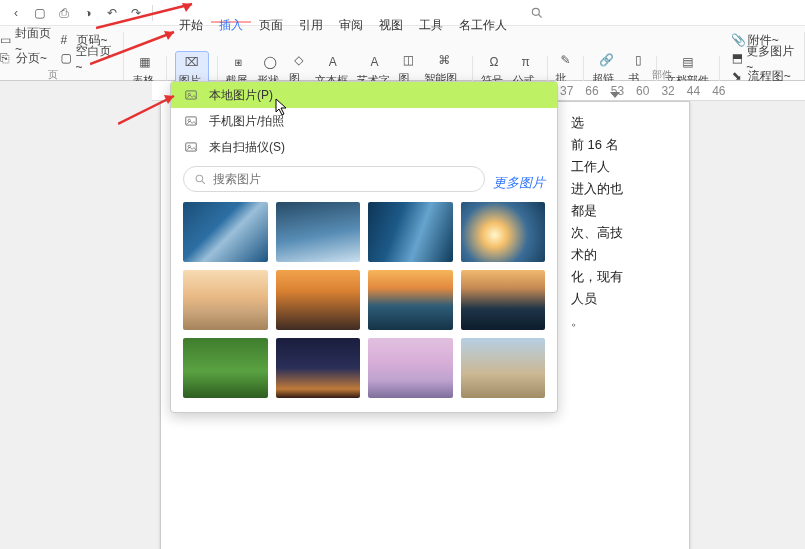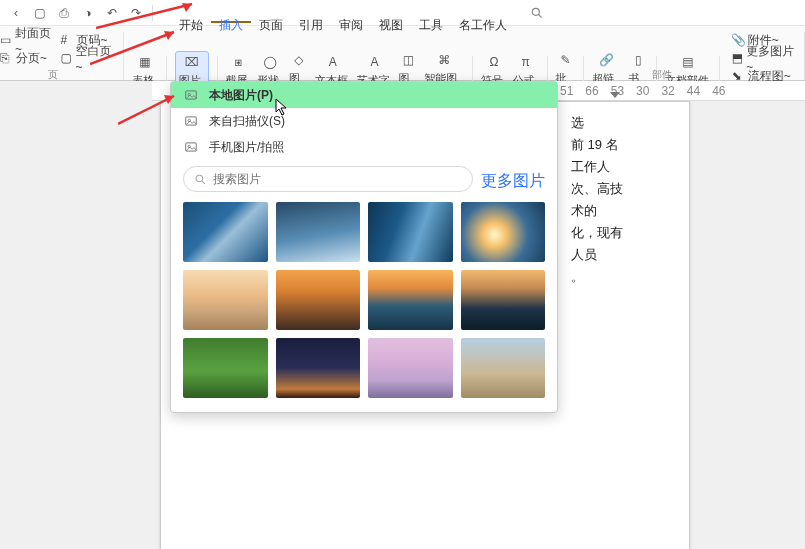--- a/index.html
+++ b/index.html
@@ -4,21 +4,21 @@
 <style>
   * { margin: 0; padding: 0; box-sizing: border-box; font-family: "Microsoft YaHei", Arial, sans-serif; font-size: 12px; }
   body { background: #fff; width: 805px; height: 549px; overflow: hidden; position: relative; color: #333; }
 
   
   .qa-bar { height: 26px; border-bottom: 1px solid #e7e7e7; display: flex; align-items: center; padding: 0 4px; }
   .qa-bar .qa-item { width: 24px; height: 20px; display: flex; align-items: center; justify-content: center; color:#555; }
   .qa-sep { width:1px; height:16px; background:#dcdcdc; margin:0 4px; }
   .menu-tabs { display: flex; align-items: center; height:26px; margin-left: 14px; }
   .menu-tabs .tab { padding: 9px 8px; height:20px; line-height:26px; color:#333; cursor:pointer; }
-  .menu-tabs .tab.active { color:#2e74ff; border-bottom:2px solid #a16207; }
+  .menu-tabs .tab.active { color:#2e74ff; border-bottom:2px solid #fca5a5; }
   .search-icon { margin-left:10px; color:#888; }
 
   
   .ribbon { height: 55px; border-bottom: 1px solid #ccc; background:#fafafa; display:flex; align-items:flex-start; padding-top:6px; }
   .rib-group { display:flex; flex-direction:column; align-items:center; padding:0 8px; border-right:1px solid #e4e4e4; height:48px; justify-content:space-between; }
   .rib-row { display:flex; align-items:center; gap:6px; }
   .rib-btn { display:flex; flex-direction:column; align-items:center; gap:2px; color:#444; font-size:11px; cursor:pointer; }
   .rib-btn .ico { width:18px; height:18px; display:flex; align-items:center; justify-content:center; color:#555; }
   .rib-btn.active { background:#e0eaff; border:1px solid #9bbcff; border-radius:3px; padding:1px 3px; }
   .rib-small { display:flex; align-items:center; gap:2px; font-size:11px; color:#444; height:16px; cursor:pointer; }
@@ -31,27 +31,27 @@
   .doc-page { position:absolute; top:20px; left:160px; width:530px; height:520px; background:#fff; border:1px solid #ccc; box-shadow:0 1px 3px rgba(0,0,0,0.15); padding:10px 60px 10px 70px; }
   .doc-text p { font-size:13px; line-height:22px; color:#222; text-align:left;}
   
   
   .ruler { position:absolute; top:0; left:152px; height:20px; right:0; background:#fff; border-bottom:1px solid #ddd; font-size:9px; color:#888; }
   .tab-stop { position:absolute; top:11px; width:6px; height:6px; border-left:5px solid transparent; border-right:5px solid transparent; border-top:6px solid #7a7a7a; }
 
   
   .img-panel { position:absolute; top:81px; left:170px; width:388px; background:#fff; border:1px solid #ccc; border-radius:4px; box-shadow:0 4px 14px rgba(0,0,0,0.2); padding-bottom:14px; z-index:20; }
   .img-panel .menu-item { display:flex; align-items:center; gap:10px; height:26px; padding:0 12px; color:#333; cursor:pointer; }
-  .img-panel .menu-item:hover, .img-panel .menu-item.hover { background:#86efac;font-weight:bold; }
+  .img-panel .menu-item:hover, .img-panel .menu-item.hover { background:#bef264; }
   .img-panel .menu-item .mi-icon { width:16px; height:16px; display:flex; align-items:center; justify-content:center; color:#555; }
 
   .search-row { display:flex; align-items:flex-end; padding:6px 12px 4px 12px; gap:8px; }
   .search-box { flex:1; height:26px; border:1px solid #d9d9d9; border-radius:13px; display:flex; align-items:center; padding:0 10px; color:#aaa; gap:6px; }
   .search-box input { border:none; outline:none; flex:1; font-size:12px; background:transparent; }
-  .more-link { color:#2e74ff; font-size:16px; cursor:pointer; white-space:nowrap; }
+  .more-link { color:#2e74ff; font-size:13px; cursor:pointer; white-space:nowrap;font-style:italic; }
 
   .thumb-grid { display:grid; grid-template-columns: repeat(4, 1fr); gap:8px; padding:6px 12px 0 12px; }
   .thumb { width:100%; height:60px; border-radius:2px; cursor:pointer; }
 
   
   .arrow { position:absolute; z-index:30; }
   .arrow svg line { stroke:#e53131; stroke-width:2.5; }
   .arrow svg polygon { fill:#e53131; }
 
   
@@ -207,34 +207,35 @@
   </div>
 </div>
 <div class="groups-labels" style="position:absolute; top:68px; left:0; width:100%;">
   <span class="grp-label" style="position:absolute; left:48px;">页</span>
   <span class="grp-label" style="position:absolute; left:652px;">部件</span>
 </div>
 
 <div class="page-area">
   <div class="ruler">
     <div id="ruler-marks" style="position:absolute; left:408px; top:3px; display:flex; gap:12px; font-size:9px;">
-        <span>51</span>
+        <span>37</span>
         <span>66</span>
         <span>53</span>
-        <span>30</span>
+        <span>60</span>
         <span>32</span>
         <span>44</span>
         <span>46</span>
       </div>
     <div class="tab-stop" style="left:458px;"></div>
   </div>
   <div class="doc-page">
     <div class="doc-text" id="doc-text" style="text-align:right; margin-left:340px;">
         <p>选    </p>
-        <p>前 19 名工作人</p>
+        <p>前 16 名工作人</p>
+        <p>进入的也都是</p>
         <p>次、高技术的</p>
         <p>化，现有人员</p>
         <p>。</p>
       </div>
   </div>
 </div>
 
 <div class="img-panel">
   <div id="panel-items">
       <div class="menu-item hover">
@@ -248,31 +249,31 @@
         <span>本地图片(P)</span>
       </div>
       <div class="menu-item">
         <span class="mi-icon">
           <svg width="14" height="14" viewBox="0 0 24 24">
             <rect x="3" y="5" width="18" height="14" rx="1" fill="none" stroke="#666" stroke-width="1.5"></rect>
             <circle cx="9" cy="11" r="2" fill="none" stroke="#666" stroke-width="1.2"></circle>
             <path d="M4 18 L10 12 L14 16 L17 13 L21 18" fill="none" stroke="#666" stroke-width="1.2"></path>
           </svg>
         </span>
-        <span>来自扫描仪(S)</span>
+        <span>手机图片/拍照</span>
       </div>
       <div class="menu-item">
         <span class="mi-icon">
           <svg width="14" height="14" viewBox="0 0 24 24">
             <rect x="3" y="5" width="18" height="14" rx="1" fill="none" stroke="#666" stroke-width="1.5"></rect>
             <circle cx="9" cy="11" r="2" fill="none" stroke="#666" stroke-width="1.2"></circle>
             <path d="M4 18 L10 12 L14 16 L17 13 L21 18" fill="none" stroke="#666" stroke-width="1.2"></path>
           </svg>
         </span>
-        <span>手机图片/拍照</span>
+        <span>来自扫描仪(S)</span>
       </div>
     </div>
   <div class="search-row">
     <div class="search-box">
       <svg width="13" height="13" viewBox="0 0 24 24">
           <circle cx="10" cy="10" r="6" fill="none" stroke="#aaa" stroke-width="2"></circle>
           <line x1="15" y1="15" x2="20" y2="20" stroke="#aaa" stroke-width="2"></line>
         </svg>
       <input placeholder="搜索图片" style="">
     </div>

